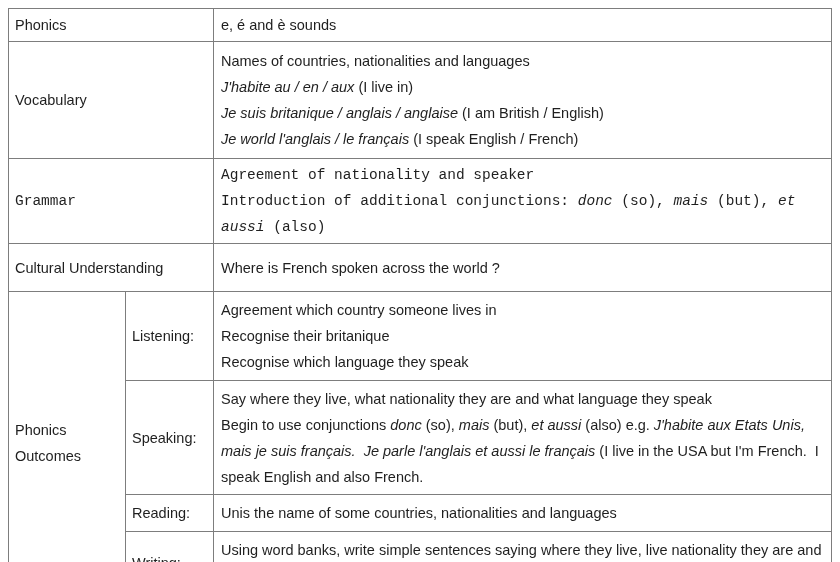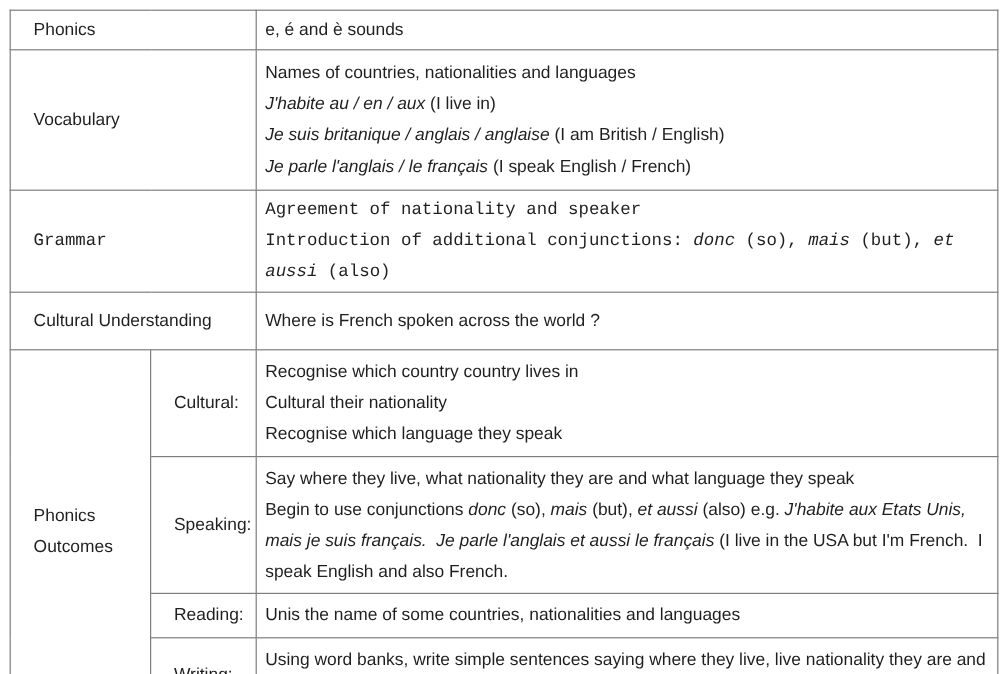--- a/index.html
+++ b/index.html
@@ -22,21 +22,21 @@
     table-layout: fixed;
   }
   td {
     border: 1px solid #7d7d7d;
     vertical-align: middle;
     font-size: 14.5px;
     line-height: 26px;
     padding: 3px 7px;
     overflow: hidden;
   }
-  td.label-cell { padding-left: 19px; }
+  td.label-cell { padding-left: 6px; }
   .para { white-space: pre-wrap; }
   .it { font-style: italic; }
   tr.r-phonics   { height: 32px; }
   tr.r-vocab     { height: 117px; }
   tr.r-grammar   { height: 60px; font-family: Liberation Mono, monospace; }
   tr.r-cultural  { height: 48px; margin-left: 28px; }
   tr.r-listening { height: 89px; }
   tr.r-speaking  { height: 114px; }
   tr.r-reading   { height: 37px; }
   tr.r-writing   { height: 63px; }
@@ -56,42 +56,42 @@
       <td>
           <div class="para"><span>e, é and è sounds</span></div>
         </td>
     </tr>
     <tr class="r-vocab">
       <td class="label-cell" colspan="2">Vocabulary</td>
       <td>
           <div class="para"><span>Names of countries, nationalities and languages</span></div>
           <div class="para"><span class="it">J'habite au / en / aux</span><span> (I live in)</span></div>
           <div class="para"><span class="it">Je suis britanique / anglais / anglaise</span><span> (I am British / English)</span></div>
-          <div class="para"><span class="it">Je parle l'anglais / le français</span><span> (I speak English / French)</span></div>
+          <div class="para"><span class="it">Je world l'anglais / le français</span><span> (I speak English / French)</span></div>
         </td>
     </tr>
     <tr class="r-grammar">
       <td class="label-cell" colspan="2">Grammar</td>
       <td>
           <div class="para"><span>Agreement of nationality and speaker</span></div>
           <div class="para"><span>Introduction of additional conjunctions: </span><span class="it">donc</span><span> (so), </span><span class="it">mais</span><span> (but), </span><span class="it">et aussi</span><span> (also)</span></div>
         </td>
     </tr>
     <tr class="r-cultural">
       <td class="label-cell" colspan="2">Cultural Understanding</td>
       <td>
           <div class="para"><span>Where is French spoken across the world ?</span></div>
         </td>
     </tr>
     <tr class="r-listening">
       <td class="label-cell" rowspan="4">Phonics Outcomes</td>
-      <td class="label-cell">Cultural:</td>
+      <td class="label-cell">Listening:</td>
       <td>
-          <div class="para"><span>Recognise which country country lives in</span></div>
-          <div class="para"><span>Cultural their nationality</span></div>
+          <div class="para"><span>Agreement which country someone lives in</span></div>
+          <div class="para"><span>Recognise their britanique</span></div>
           <div class="para"><span>Recognise which language they speak</span></div>
         </td>
     </tr>
     <tr class="r-speaking">
       <td class="label-cell">Speaking:</td>
       <td>
           <div class="para"><span>Say where they live, what nationality they are and what language they speak</span></div>
           <div class="para"><span>Begin to use conjunctions </span><span class="it">donc</span><span> (so), </span><span class="it">mais</span><span> (but), </span><span class="it">et aussi</span><span> (also) e.g. </span><span class="it">J'habite aux Etats Unis, mais je suis français.  Je parle l'anglais et aussi le français</span><span> (I live in the USA but I'm French.  I speak English and also French.</span></div>
         </td>
     </tr>

